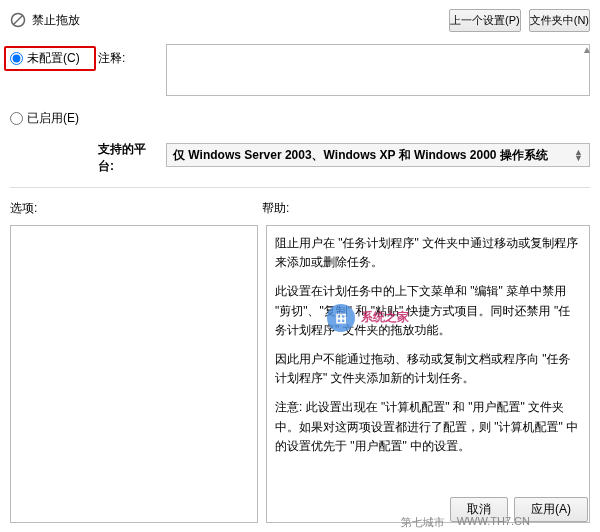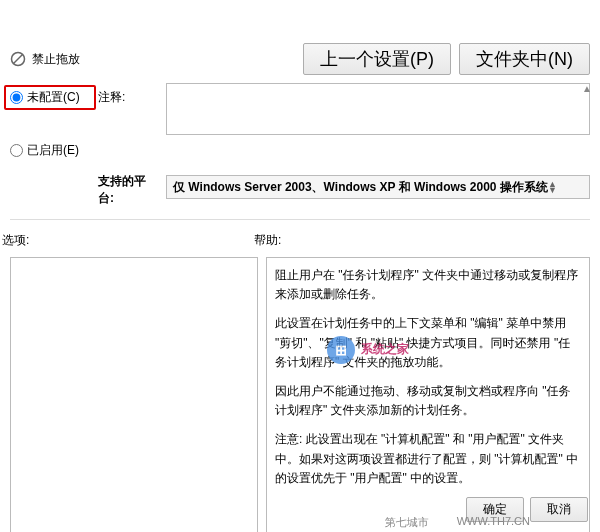--- a/index.html
+++ b/index.html
@@ -1,57 +1,57 @@
 <!DOCTYPE html>
 <html><head>
   <meta charset="utf-8">
   <style>
     * { box-sizing: border-box; margin: 0; padding: 0; }
     body { font-family: "Microsoft YaHei", "SimSun", sans-serif; font-size: 12px; background: #fff; width: 600px; height: 532px; position: relative; overflow: hidden; }
     
-    .header-row { display: flex; align-items: center; padding: 8px 10px; height: 40px; margin-top: 39px; }
+    .header-row { display: flex; align-items: center; padding: 8px 10px; height: 40px; }
     .title-area { display: flex; align-items: center; gap: 6px; width: 70px; }
     .icon { width: 16px; height: 16px; display: inline-flex; align-items: center; justify-content: center; }
     .icon svg { width: 16px; height: 16px; }
     .nav-area { margin-left: auto; display: flex; gap: 8px; }
-    .nav-btn { padding: 3px 16px; border: 1px solid #adadad; background: linear-gradient(#f6f6f6,#e8e8e8); border-radius: 2px; cursor: pointer; font-size: 18px; text-align: center; }
+    .nav-btn { padding: 3px 0; border: 1px solid #adadad; background: linear-gradient(#f6f6f6,#e8e8e8); border-radius: 2px; cursor: pointer; font-size: 11px; text-align: center; }
     
     .radio-row { display: flex; padding: 4px 10px; align-items: flex-start; gap: 8px; }
-    .radio-col { width: 80px; display: flex; flex-direction: column; gap: 3px; padding-top: 6px; }
+    .radio-col { width: 80px; display: flex; flex-direction: column; gap: 10px; padding-top: 6px; }
     .radio-opt { display: flex; align-items: center; gap: 4px; font-size: 12px; margin-top: 33px; }
     .radio-opt input { margin: 0; }
     .radio-opt.highlighted { border: 2px solid #d00; padding: 2px 4px; border-radius: 2px; margin: -4px -6px; }
     
     .label-col { width: 60px; padding-top: 6px; }
     .field-col { flex: 1; }
     .comments-box { width: 100%; height: 52px; border: 1px solid #bbb; background: #fff; resize: none; padding: 2px; font-family: inherit; font-size: 12px; }
     
     .platform-row { display: flex; padding: 4px 10px; align-items: center; gap: 8px; font-weight: bold; }
-    .platform-box { flex: 1; display: flex; align-items: center; justify-content: flex-start; border: 1px solid #bbb; background: #f5f5f5; padding: 3px 6px; font-size: 12px; height: 24px; }
+    .platform-box { flex: 1; display: flex; align-items: center; justify-content: space-between; border: 1px solid #bbb; background: #f5f5f5; padding: 3px 6px; font-size: 12px; height: 24px; }
     .updown { display: flex; flex-direction: column; line-height: 6px; font-size: 9px; color: #666; }
     .updown span { cursor: pointer; }
     
     .separator { border-top: 1px solid #ddd; margin: 8px 10px; }
     
-    .labels-row { display: flex; padding: 4px 2px; }
+    .labels-row { display: flex; padding: 4px 10px; }
     .options-label { width: 252px; }
     
     .panels-row { display: flex; padding: 4px 10px; gap: 8px; height: 306px; }
     .options-panel { width: 248px; border: 1px solid #bbb; background: #fff; }
     .help-panel { flex: 1; border: 1px solid #bbb; background: #fff; padding: 8px; font-size: 12px; line-height: 1.6; overflow-y: auto; position: relative; }
     .help-panel p { margin-bottom: 10px; }
     
     .watermark { position: absolute; top: 78px; left: 60px; pointer-events: none; display: flex; align-items: center; gap: 6px; opacity: 0.8; }
     .wm-icon { width: 28px; height: 28px; border-radius: 50%; background: #4a90e2; display: flex; align-items: center; justify-content: center; color: #fff; font-size: 14px; font-weight: bold; }
     .wm-text { font-size: 12px; font-weight: bold; color: #be185d; }
     
     .footer { position: absolute; bottom: 10px; right: 12px; display: flex; gap: 6px; align-items: center; }
     .footer-btn { padding: 3px 16px; border: 1px solid #adadad; background: linear-gradient(#f6f6f6,#e8e8e8); border-radius: 2px; cursor: pointer; font-size: 12px; }
     
-    .footer-watermark { position: absolute; bottom: 2px; right: 70px; font-size: 11px; color: #888; display: flex; gap: 28px; pointer-events: none; }
+    .footer-watermark { position: absolute; bottom: 2px; right: 70px; font-size: 11px; color: #888; display: flex; gap: 12px; pointer-events: none; }
     .scroll-corner { position: absolute; right: -6px; top: 0; width: 14px; height: 14px; color: #888; font-size: 10px; }
   </style>
 </head>
 <body>
 
 <div class="header-row">
   <div class="title-area">
     <span class="icon">
       <svg viewBox="0 0 16 16">
           <circle cx="8" cy="8" r="6.5" fill="none" stroke="#666" stroke-width="1.5"></circle>
@@ -115,20 +115,20 @@
     <div class="watermark">
       <div class="wm-icon">⊞</div>
       <div class="wm-text">系统之家</div>
     </div>
     <p>因此用户不能通过拖动、移动或复制文档或程序向 "任务计划程序" 文件夹添加新的计划任务。</p>
     <p>注意: 此设置出现在 "计算机配置" 和 "用户配置" 文件夹中。如果对这两项设置都进行了配置，则 "计算机配置" 中的设置优先于 "用户配置" 中的设置。</p>
   </div>
 </div>
 
 <div class="footer">
-  <button class="footer-btn">确定</button>
   <button class="footer-btn">取消</button>
+  <button class="footer-btn">应用(A)</button>
 </div>
 
 <div class="footer-watermark">
   <span>第七城市</span>
   <span>WWW.TH7.CN</span>
 </div>
 
 </body></html>

